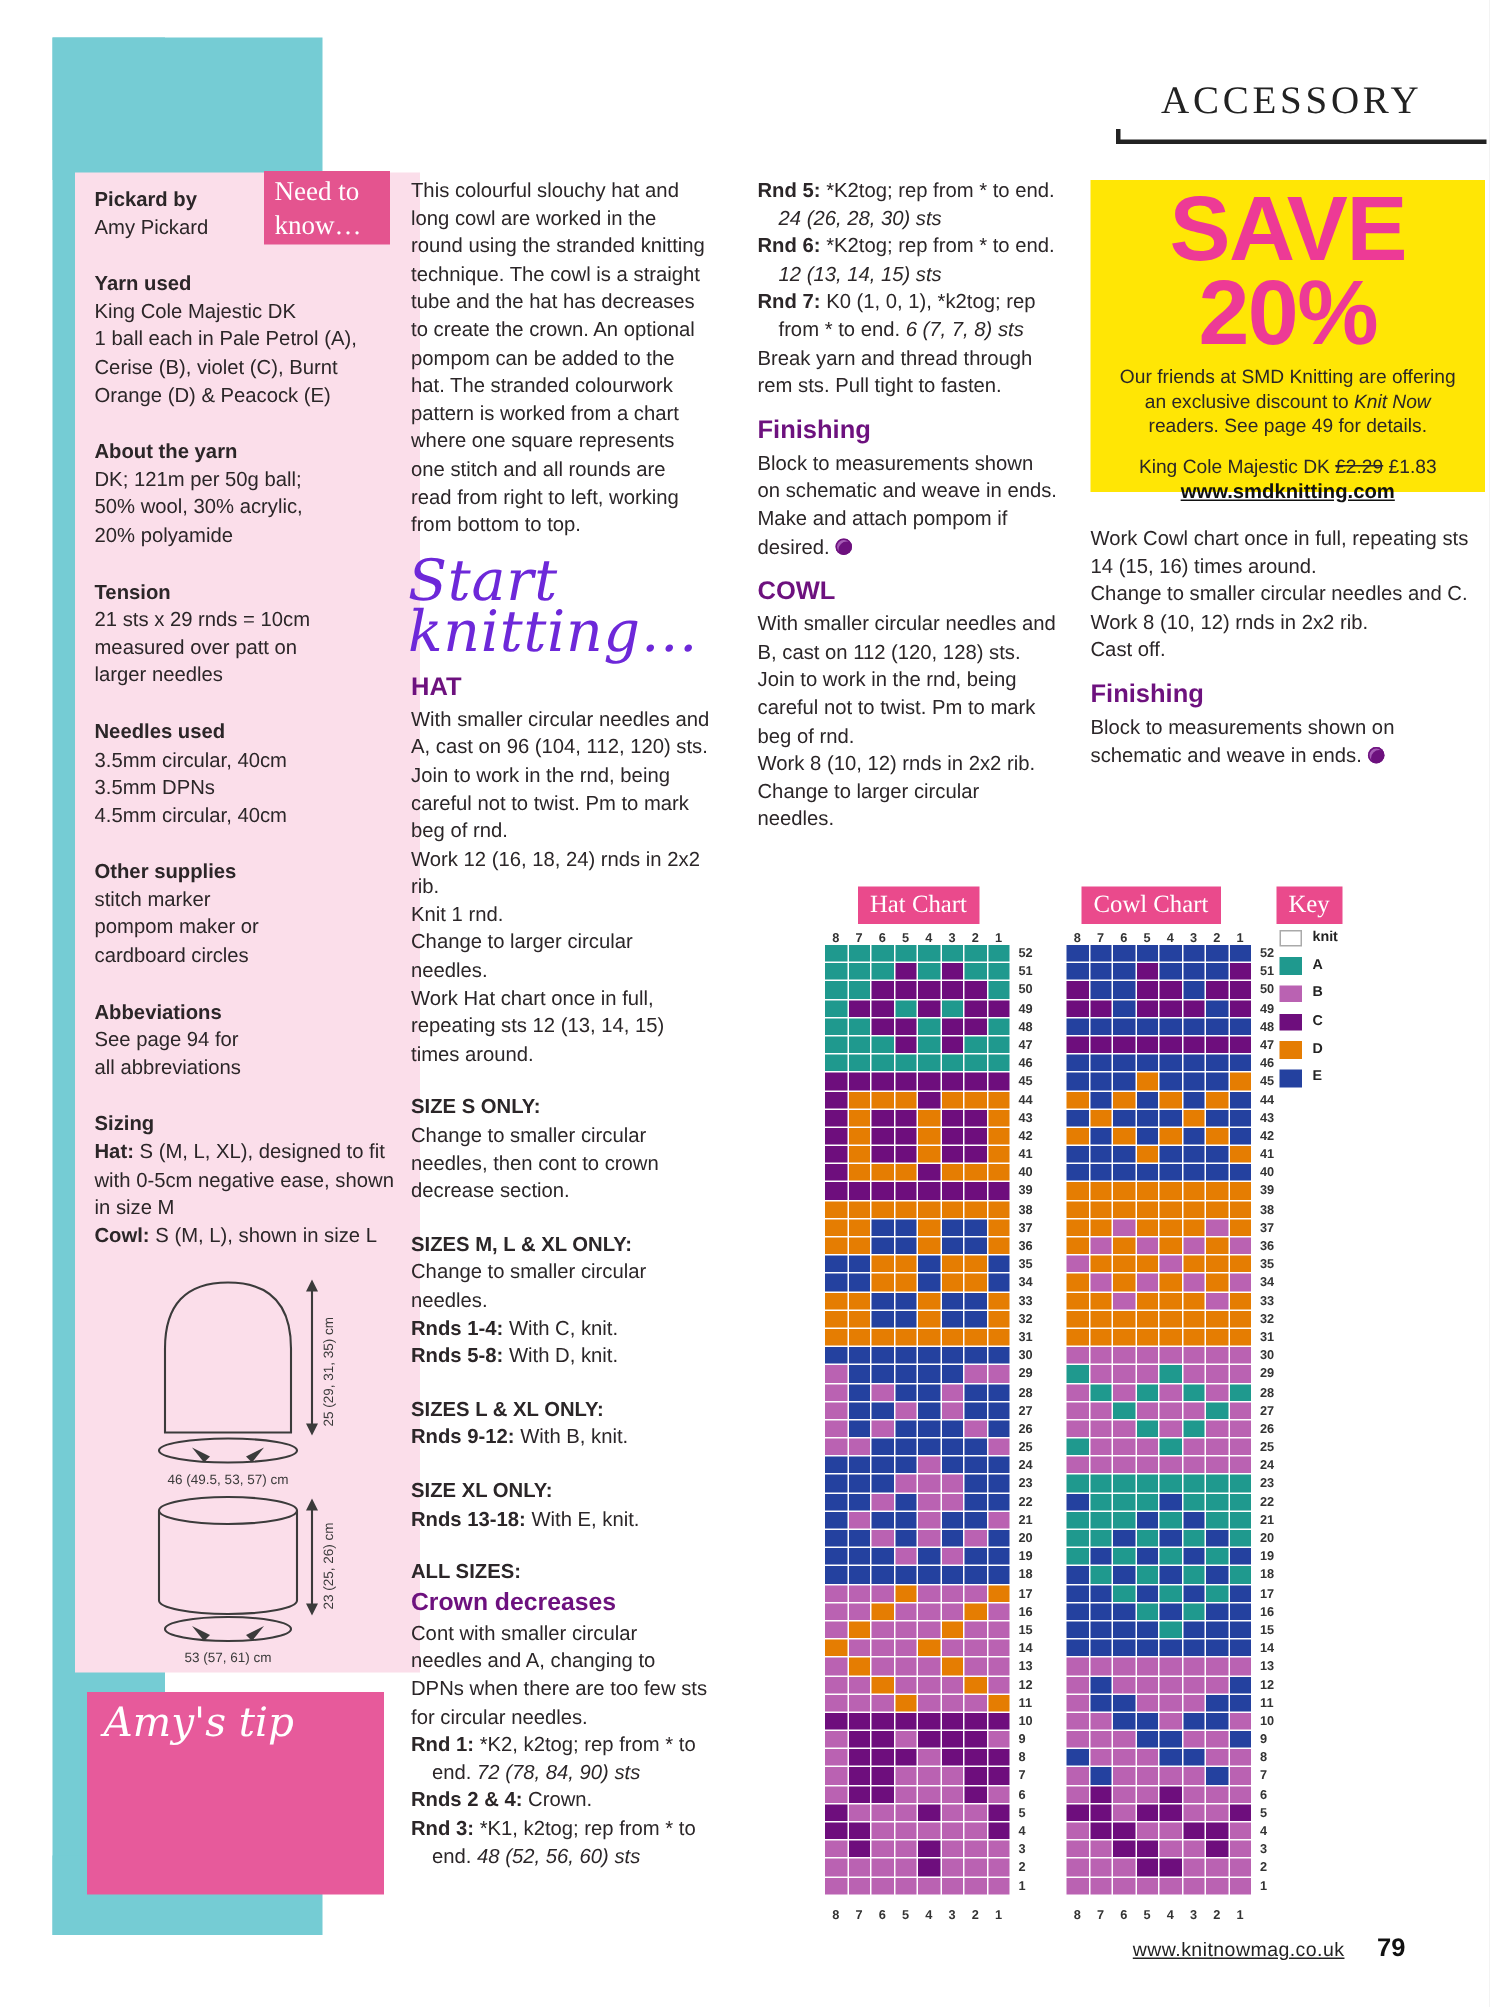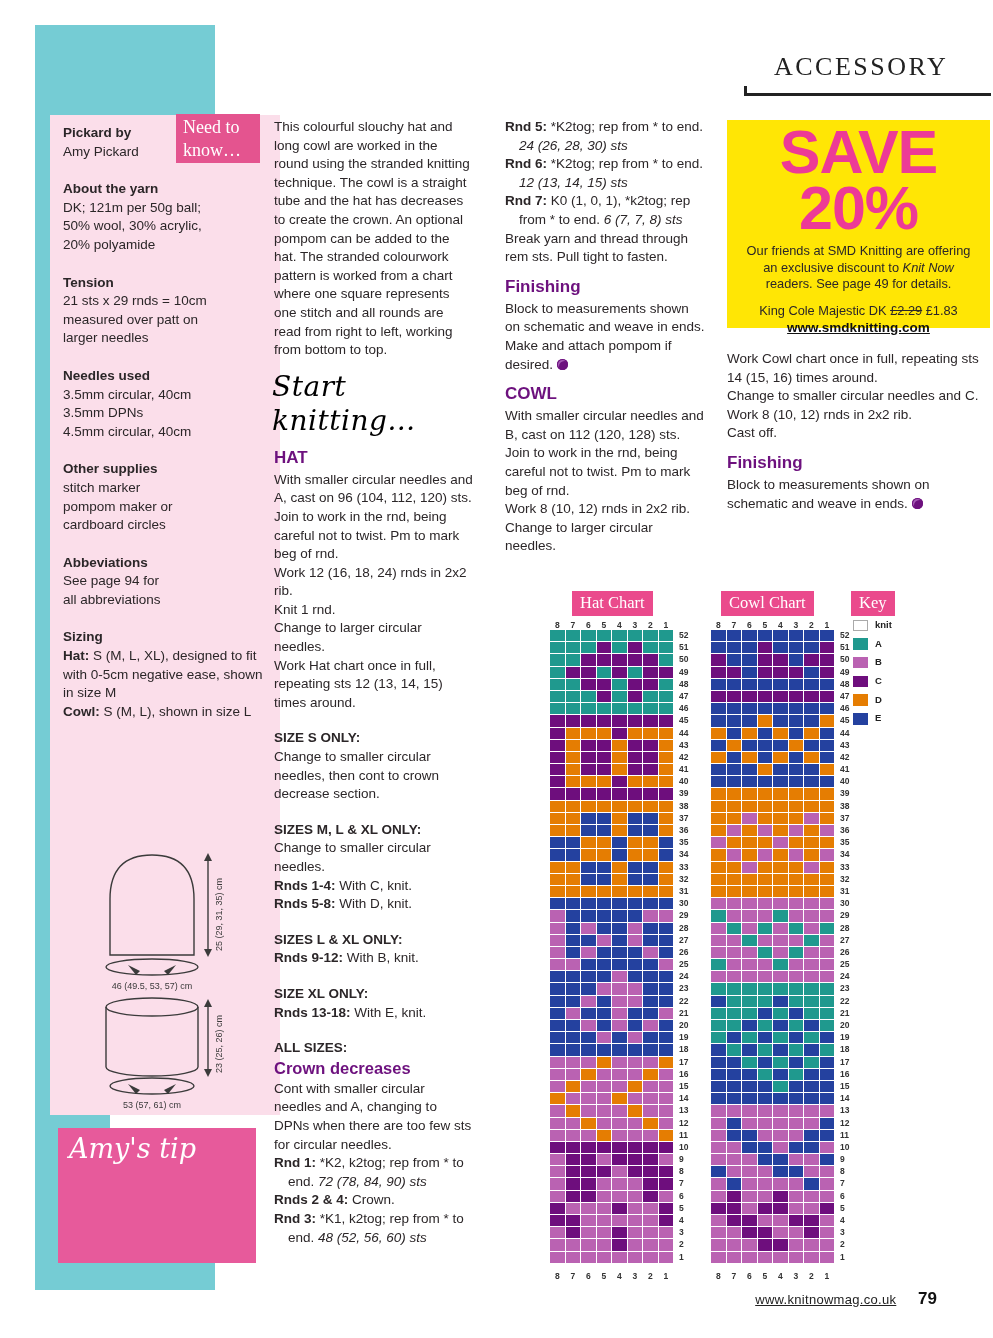--- a/index.html
+++ b/index.html
@@ -27,21 +27,21 @@
   
   .tip{position:absolute;left:58px;top:1128px;width:198px;height:135px;background:#e75a9b;
         box-sizing:border-box;padding:6px 11px;z-index:5;}
   .tip-head{font-family:"DejaVu Serif",serif;font-style:italic;font-size:27px;line-height:30px;color:#fff;}
   .tip-text{color:#fff;font-weight:bold;font-size:13px;line-height:16.8px;margin-top:3px;}
   
   .col{position:absolute;top:118px;}
   #col2{left:274px;width:199px;}
   #col3{left:505px;width:201px;}
   .para{margin:0 0 10px 0;}
-  .script{color:#000000;font-family:"DejaVu Serif",serif;font-style:italic;font-size:28px;
+  .script{color:#6d28d9;font-family:"DejaVu Serif",serif;font-style:italic;font-size:38px;
         line-height:34px;margin:9px 0 10px -2px;letter-spacing:0.5px;}
   .head{color:#6d117e;font-weight:bold;font-size:17px;line-height:20px;margin:10px 0 3px 0;}
   .subhead{font-weight:bold;margin-top:17px;}
   .purplesub{color:#6d117e;font-weight:bold;font-size:16.5px;line-height:20px;margin:0 0 2px 0;}
   .lines .line{margin:0;}
   .lines .line.hang{padding-left:14px;text-indent:-14px;}
   .b{font-weight:bold;} .i{font-style:italic;} .s{text-decoration:line-through;}
   .yarnball{display:inline-block;width:11px;height:11px;border-radius:50%;
         background:#6d117e;vertical-align:-1px;
         box-shadow:inset 0 0 0 1px #6d117e, inset 2px 2px 0 0 #a55cb5;}
@@ -85,20 +85,27 @@
   <div class="header-title">ACCESSORY</div>
   <div class="header-rule"></div>
   <div class="header-tick"></div>
 
   <div class="sidebar">
     <div class="sec">
       <div class="h">Pickard by</div>
       <div>Amy Pickard</div>
     </div>
     <div id="sidebar-sections">
+        <div class="sec">
+          <div class="h">Yarn used</div>
+          <div>King Cole Majestic DK</div>
+          <div>1 ball each in Pale Petrol (A),</div>
+          <div>Cerise (B), violet (C), Burnt</div>
+          <div>Orange (D) &amp; Peacock (E)</div>
+        </div>
         <div class="sec">
           <div class="h">About the yarn</div>
           <div>DK; 121m per 50g ball;</div>
           <div>50% wool, 30% acrylic,</div>
           <div>20% polyamide</div>
         </div>
         <div class="sec">
           <div class="h">Tension</div>
           <div>21 sts x 29 rnds = 10cm</div>
           <div>measured over patt on</div>

